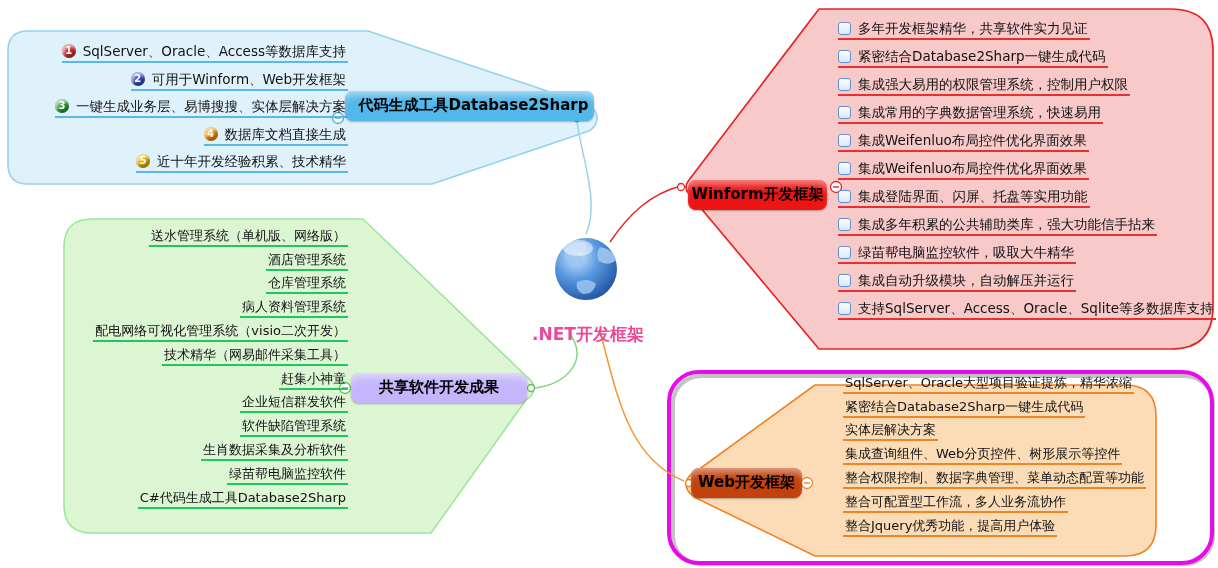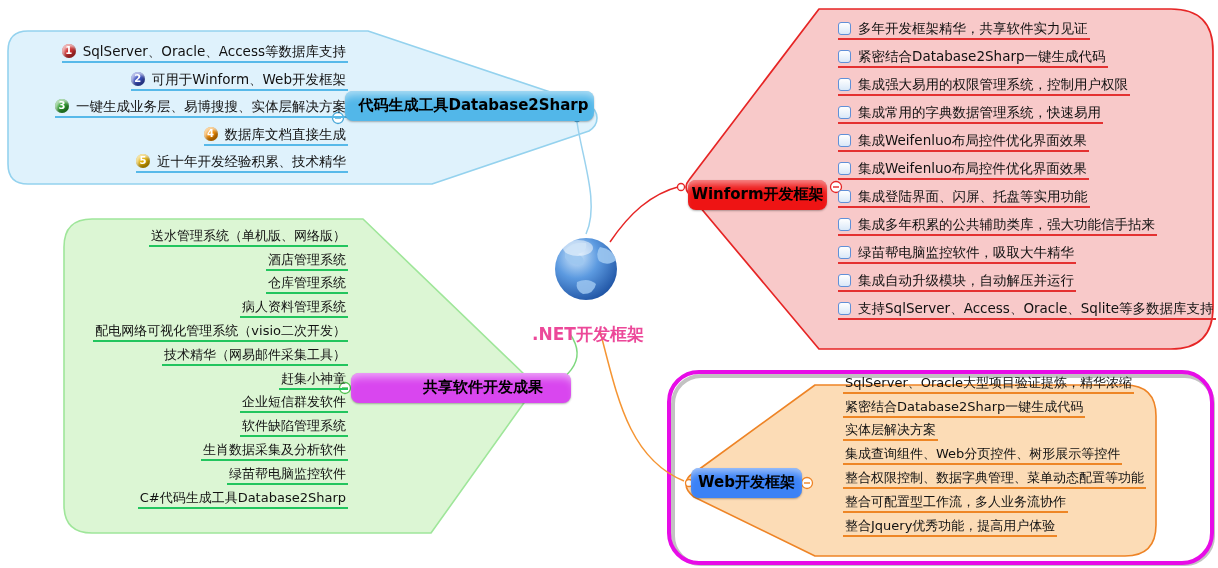--- a/index.html
+++ b/index.html
@@ -106,23 +106,23 @@
   <g>
     <circle cx="586" cy="269" r="31" fill="url(#gl)"></circle>
     <path d="M 565 250 q 8 -9 21 -7 q 2 8 -8 11 q 8 4 5 11 q -12 1 -18 -7 z" fill="#9cc6f0" opacity="0.9"></path>
     <path d="M 600 247 q 13 2 16 13 q -8 7 -17 1 q -4 -8 1 -14 z" fill="#9cc6f0" opacity="0.9"></path>
     <path d="M 577 282 q 11 -5 19 2 q -2 10 -13 10 q -8 -4 -6 -12 z" fill="#9cc6f0" opacity="0.85"></path>
     <ellipse cx="578" cy="248" rx="15" ry="8" fill="#ffffff" opacity="0.5"></ellipse>
   </g>
 </svg>
 
 <div class="topic-label codegen-label" style="background-color: rgb(82, 183, 233);">代码生成工具Database2Sharp</div>
-<div class="topic-label shareware-label" style="background-color: #d946ef; padding-left: 44px;">共享软件开发成果</div>
+<div class="topic-label shareware-label" style="background-color: #c4b5fd;">共享软件开发成果</div>
 <div class="topic-label winform-label" style="background-color: rgb(238, 20, 20);">Winform开发框架</div>
-<div class="topic-label web-label" style="background-color: #3b82f6;">Web开发框架</div>
+<div class="topic-label web-label" style="background-color: #c2410c;">Web开发框架</div>
 
 <div class="center-title">.NET开发框架</div>
 
 <div class="list right codegen-list">
   <div class="row">
     <span class="ball" style="background-color: rgb(207, 48, 48);">1</span>
     <span class="txt">SqlServer、Oracle、Access等数据库支持</span>
   </div>
   <div class="row">
     <span class="ball" style="background-color: rgb(58, 79, 192);">2</span>

